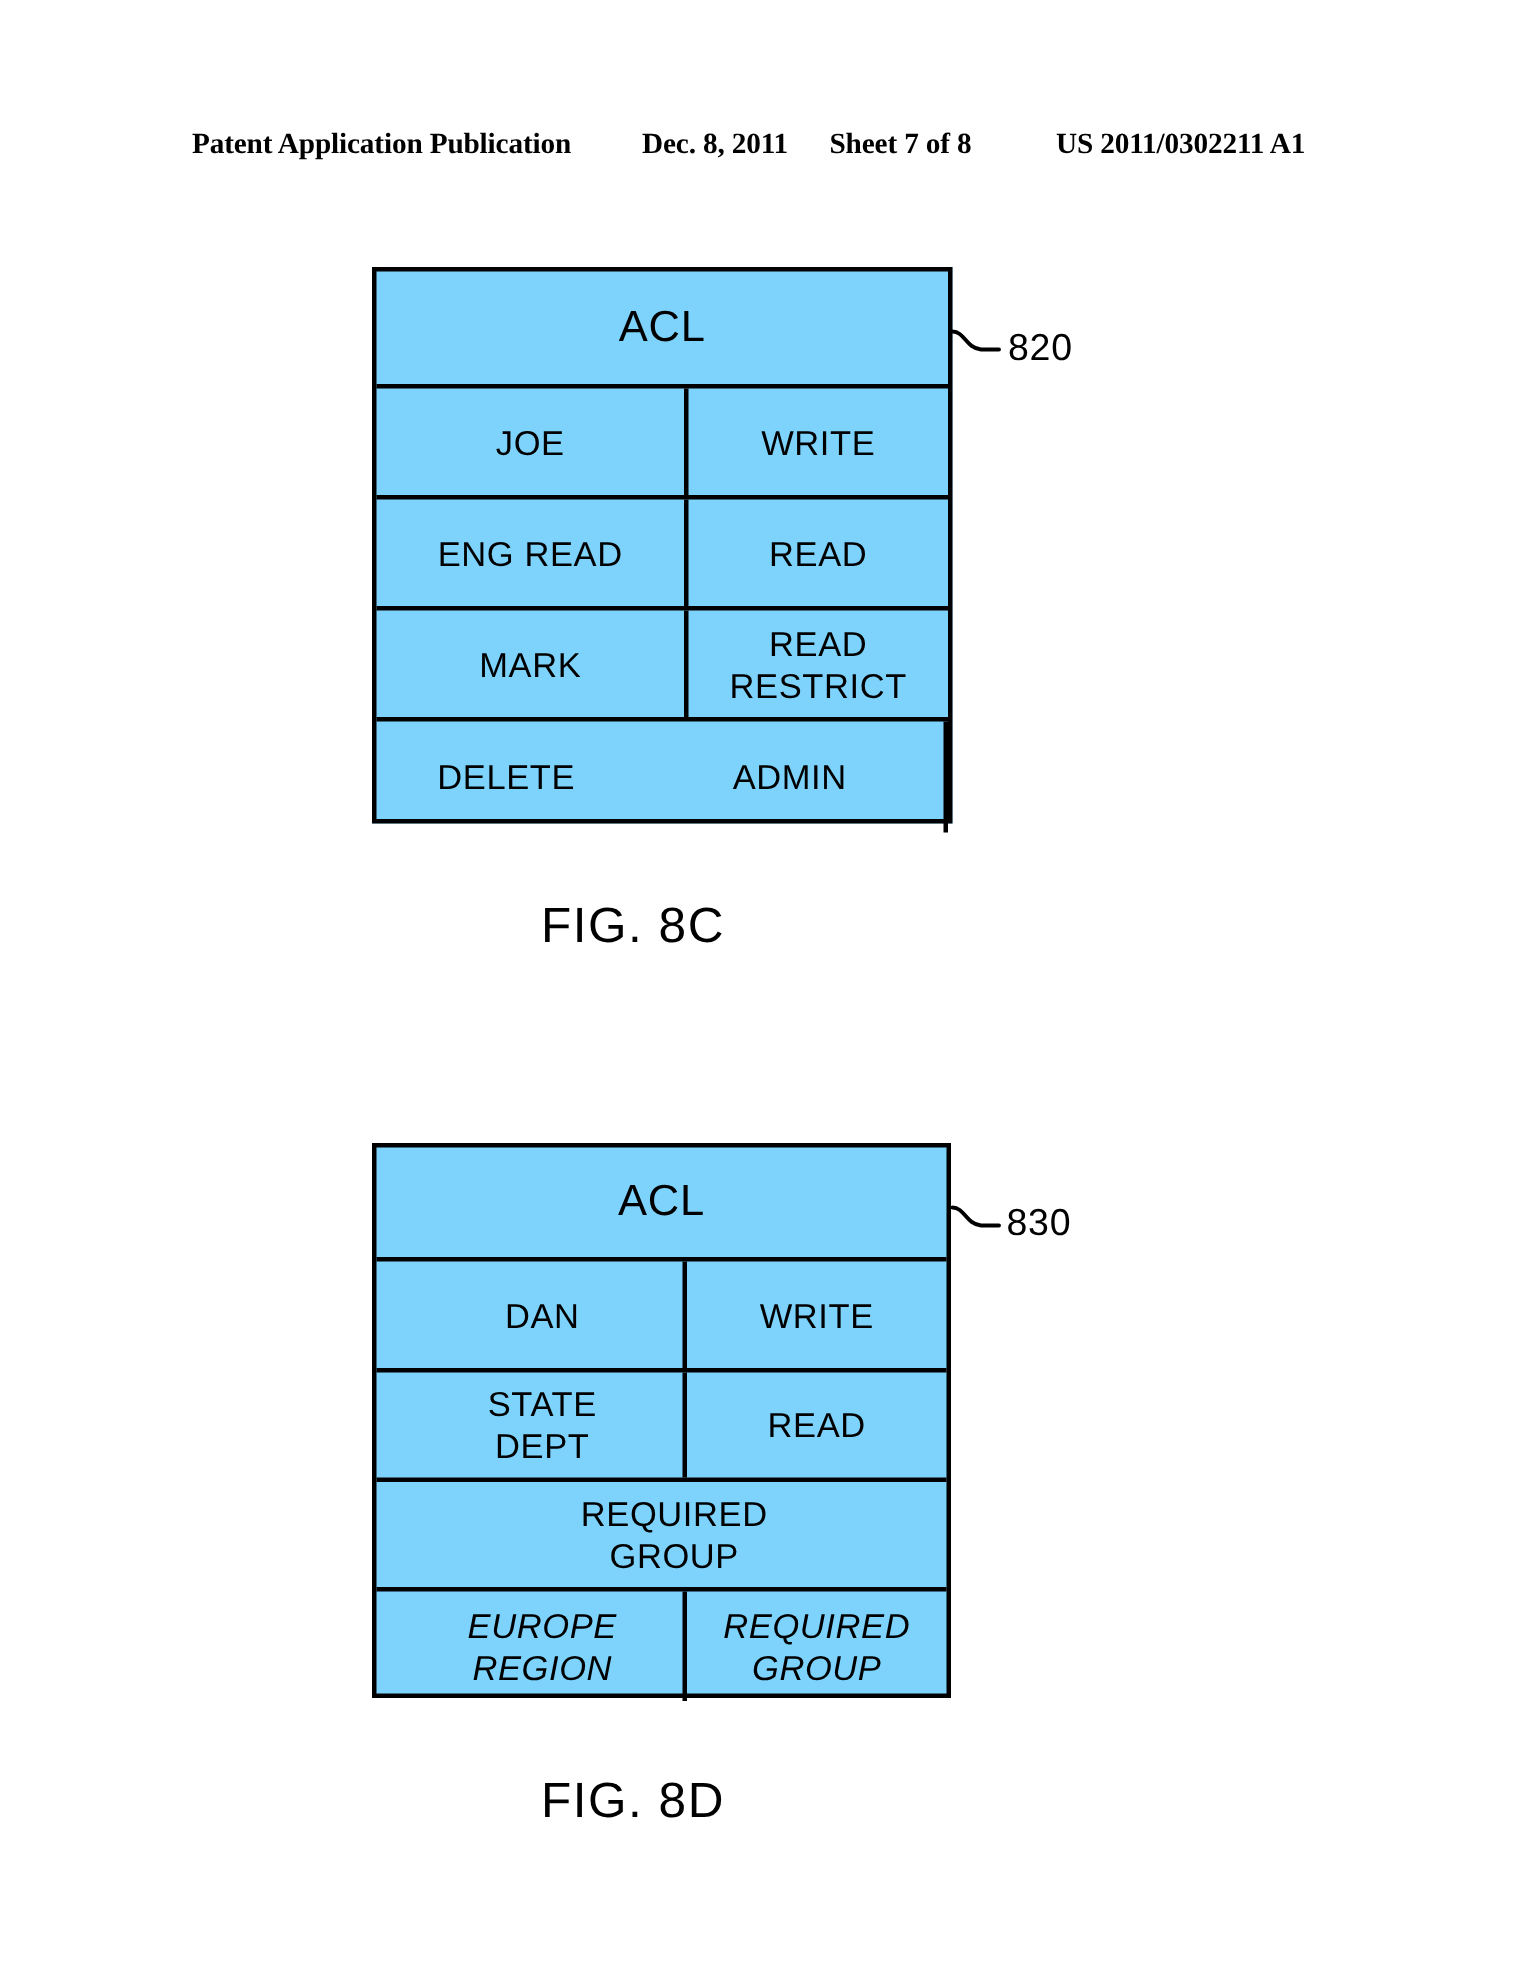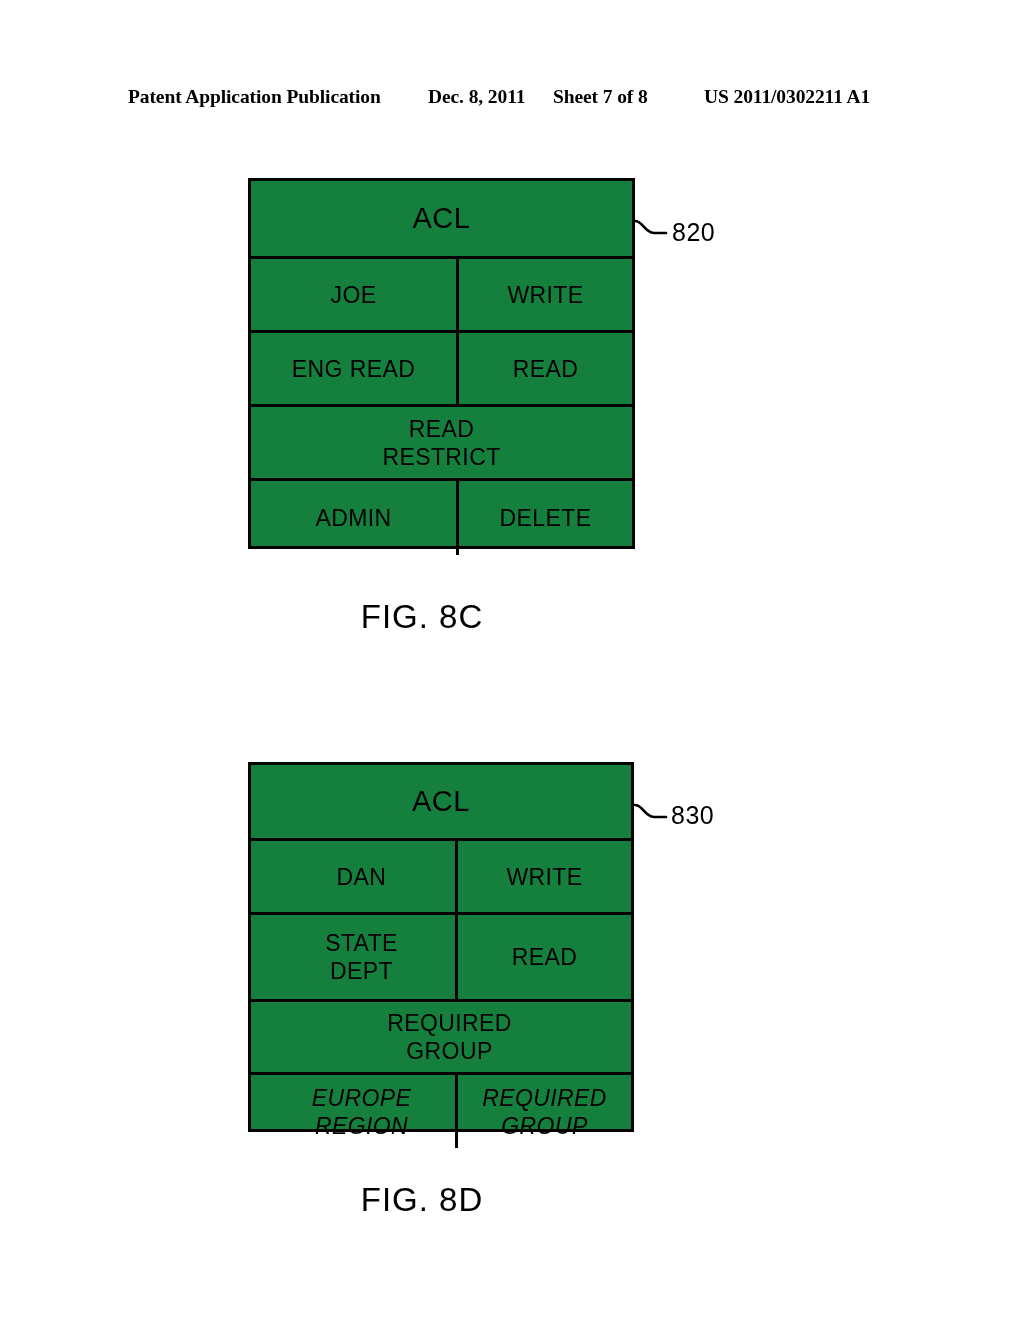--- a/index.html
+++ b/index.html
@@ -41,21 +41,21 @@
   .figure {
     position: absolute;
   }
   #figure-8c { left: 0; top: 0; width: 1024px; }
   #figure-8d { left: 0; top: 0; width: 1024px; }
 
   .acl-table {
     position: absolute;
     border: 3px solid #000;
     box-sizing: border-box;
-    background: #15803d;
+    background: #7dd3fc;
   }
   #table-820 { left: 248px; top: 178px; width: 387px; height: 371px; }
   #table-830 { left: 248px; top: 762px; width: 386px; height: 370px; }
 
   .acl-title-row {
     height: 78px;
     border-bottom: 3px solid #000;
     display: flex;
     align-items: center;
     justify-content: center;
@@ -71,21 +71,21 @@
 
   .acl-row {
     display: flex;
     height: 74px;
     border-bottom: 3px solid #000;
     box-sizing: border-box;
   }
   .acl-row.last { border-bottom: none; }
 
   #table-830 .acl-row { height: 74px; padding-left: 17px; }
-  #table-830 .acl-row.r1 { height: 87px; }
+  #table-830 .acl-row.r1 { height: 73px; }
   #table-830 .acl-row.r2 { height: 73px; }
   #table-830 .acl-row.r3 { height: 73px; font-style: italic; }
 
   .acl-cell {
     display: flex;
     align-items: center;
     justify-content: center;
     text-align: center;
     box-sizing: border-box;
     font-size: 23px;
@@ -156,26 +156,27 @@
       <div class="acl-cell col-principal">JOE</div>
       <div class="acl-cell col-permission">WRITE</div>
     </div>
 
     <div class="acl-row r1">
       <div class="acl-cell col-principal">ENG READ</div>
       <div class="acl-cell col-permission">READ</div>
     </div>
 
     <div class="acl-row r2">
+      <div class="acl-cell col-principal">MARK</div>
       <div class="acl-cell col-permission">READ<br>RESTRICT</div>
     </div>
 
     <div class="acl-row r3 last">
+      <div class="acl-cell col-permission">DELETE</div>
       <div class="acl-cell col-principal">ADMIN</div>
-      <div class="acl-cell col-permission">DELETE</div>
     </div>
 
   </div>
 
   <svg class="leader" id="leader-820" viewBox="0 0 60 40">
     <path d="M 5 13 C 13 13, 14 24, 24 25 L 36 25" fill="none" stroke="#000" stroke-width="2.6" stroke-linecap="round"></path>
   </svg>
 
   <div class="ref-label" id="ref-820">820</div>
 

